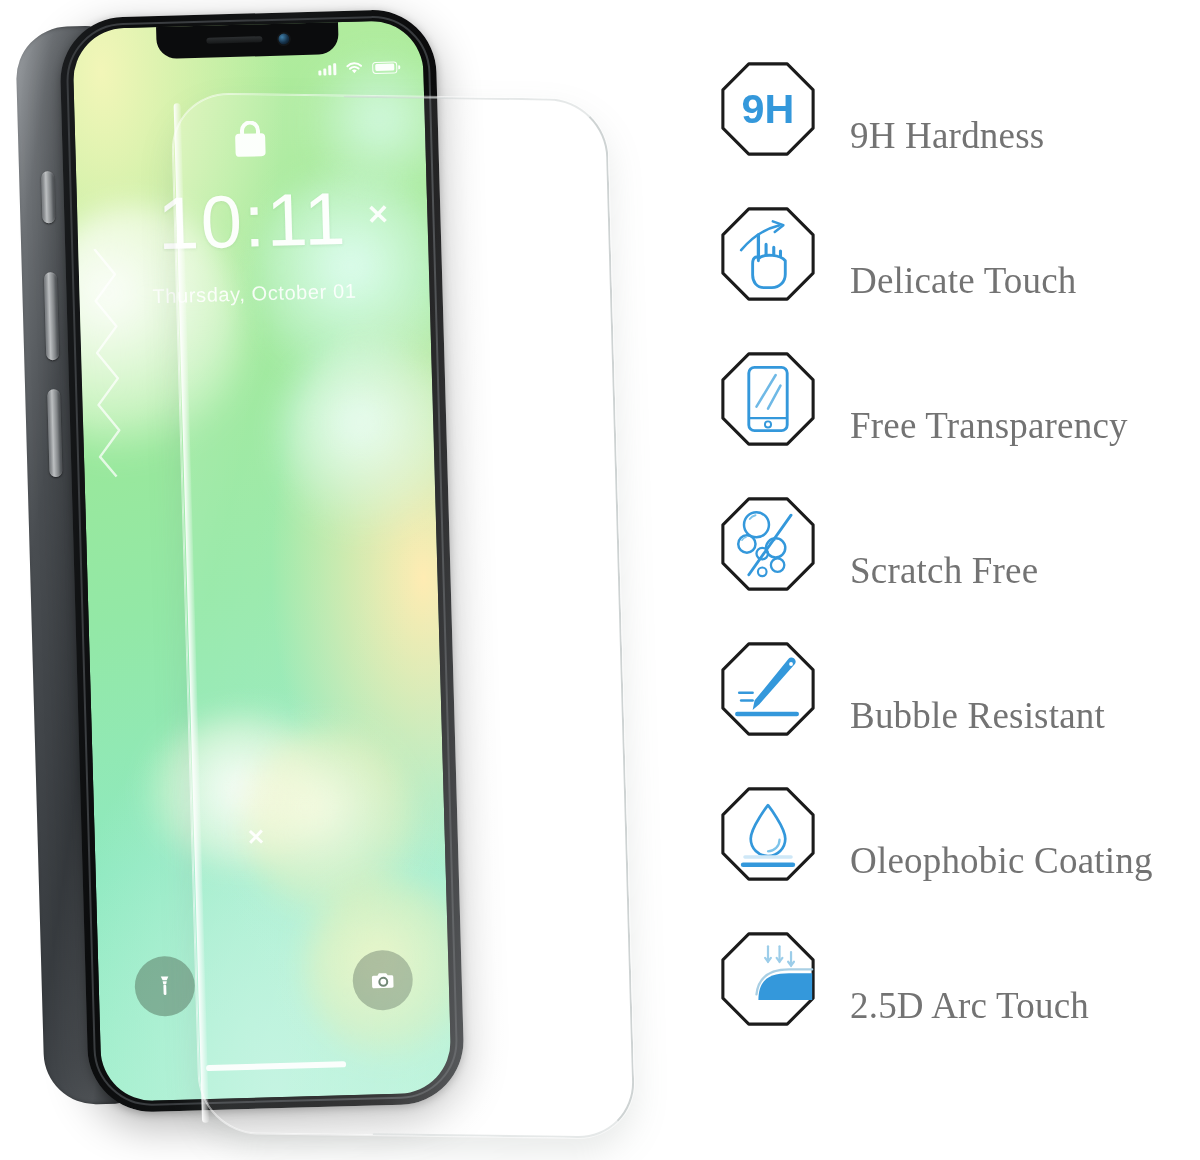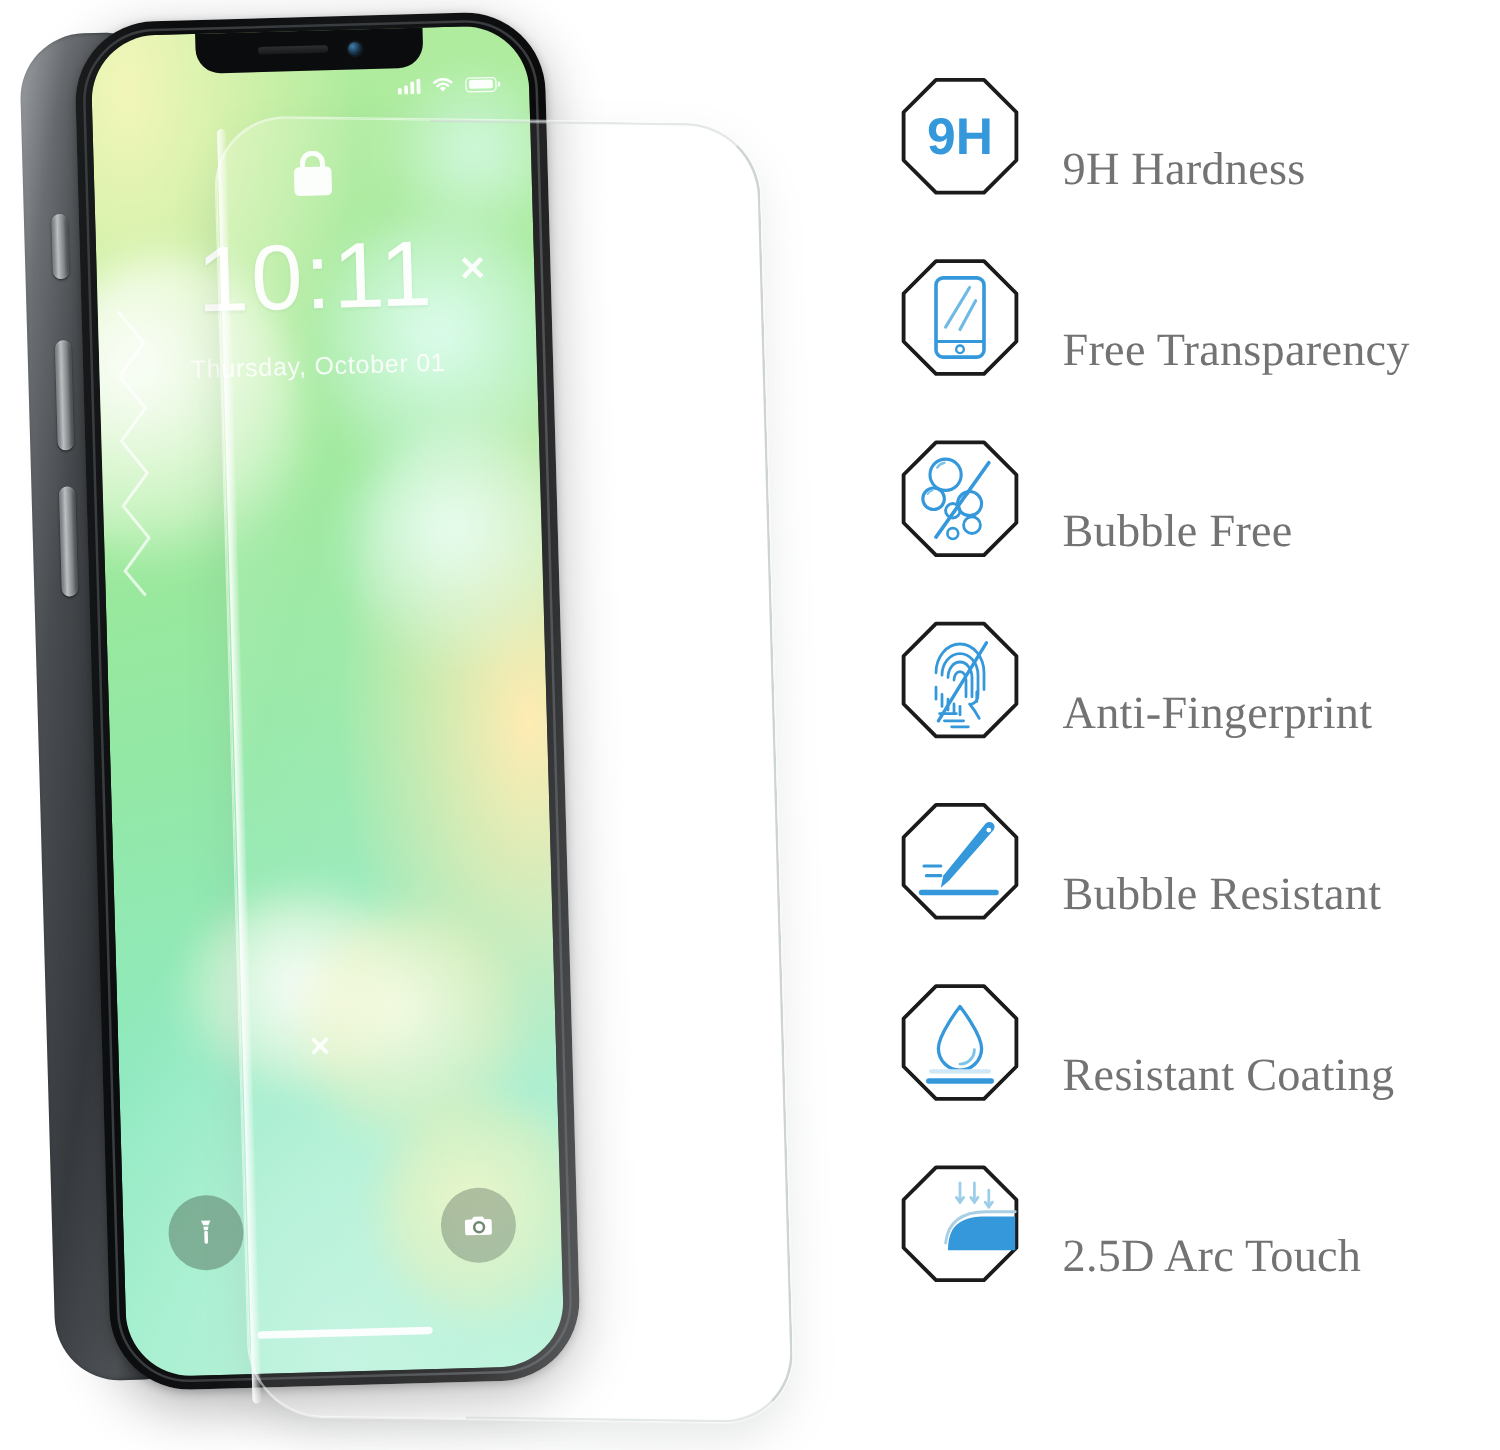--- a/index.html
+++ b/index.html
@@ -361,20 +361,33 @@
     <div class="feature-row">
       <div class="octagon">
         <svg viewBox="0 0 100 100">
           <polygon points="30,3 70,3 97,30 97,70 70,97 30,97 3,70 3,30" fill="#fff" stroke="#1b1b1b" stroke-width="3.2" stroke-linejoin="round"></polygon>
           <text x="50" y="50" text-anchor="middle" dominant-baseline="central" font-family="Liberation Sans, sans-serif" font-size="43" font-weight="bold" fill="#3498db">9H</text>
         </svg>
       </div>
       <div class="feature-label">9H Hardness</div>
     </div>
 
+    <div class="feature-row">
+      <div class="octagon">
+        <svg viewBox="0 0 100 100">
+          <polygon points="30,3 70,3 97,30 97,70 70,97 30,97 3,70 3,30" fill="#fff" stroke="#1b1b1b" stroke-width="3.2" stroke-linejoin="round"></polygon>
+          <path d="M22 46 C32 34 46 24 62 20" fill="none" stroke="#3498db" stroke-width="2.6" stroke-linecap="round"></path>
+          <path d="M55 16 L66 20 L57 27" fill="none" stroke="#3498db" stroke-width="2.6" stroke-linecap="round" stroke-linejoin="round"></path>
+          <path d="M40 30 v30" fill="none" stroke="#3498db" stroke-width="3.4" stroke-linecap="round"></path>
+          <path d="M48 40 v18 M56 43 v15 M63 47 v12" fill="none" stroke="#3498db" stroke-width="3.2" stroke-linecap="round"></path>
+          <path d="M34 60 c0-7 6-10 6-3 v-2 c6-6 23-4 28 2 v14 c0 8-6 14-14 14 h-8 c-8 0-12-6-12-13z" fill="#fff" stroke="#3498db" stroke-width="3" stroke-linejoin="round"></path>
+        </svg>
+      </div>
+      <div class="feature-label">Delicate Touch</div>
+    </div>
 
     <div class="feature-row">
       <div class="octagon">
         <svg viewBox="0 0 100 100">
           <polygon points="30,3 70,3 97,30 97,70 70,97 30,97 3,70 3,30" fill="#fff" stroke="#1b1b1b" stroke-width="3.2" stroke-linejoin="round"></polygon>
           <rect x="30" y="17" width="40" height="66" rx="6" fill="#fff" stroke="#3498db" stroke-width="3"></rect>
           <line x1="30" y1="70" x2="70" y2="70" stroke="#3498db" stroke-width="2.4"></line>
           <circle cx="50" cy="76.5" r="3.2" fill="none" stroke="#3498db" stroke-width="2"></circle>
           <line x1="58" y1="25" x2="38" y2="58" stroke="#6fb9e6" stroke-width="2.6" stroke-linecap="round"></line>
           <line x1="63" y1="36" x2="50" y2="60" stroke="#6fb9e6" stroke-width="2.6" stroke-linecap="round"></line>
@@ -392,42 +405,23 @@
           <circle cx="28" cy="50" r="9" fill="none" stroke="#3498db" stroke-width="2.6"></circle>
           <path d="M23 46 a6 6 0 0 1 4-3" fill="none" stroke="#7cc3ea" stroke-width="1.8" stroke-linecap="round"></path>
           <circle cx="58" cy="54" r="10" fill="none" stroke="#3498db" stroke-width="2.6"></circle>
           <path d="M52 49 a7 7 0 0 1 5-3" fill="none" stroke="#7cc3ea" stroke-width="1.8" stroke-linecap="round"></path>
           <circle cx="44" cy="60" r="6" fill="none" stroke="#3498db" stroke-width="2.4"></circle>
           <circle cx="60" cy="72" r="7" fill="none" stroke="#3498db" stroke-width="2.4"></circle>
           <circle cx="44" cy="79" r="4.5" fill="none" stroke="#3498db" stroke-width="2.2"></circle>
           <line x1="74" y1="20" x2="30" y2="82" stroke="#3498db" stroke-width="3" stroke-linecap="round"></line>
         </svg>
       </div>
-      <div class="feature-label">Bubble Free</div>
-    </div>
-
-    <div class="feature-row">
-      <div class="octagon">
-        <svg viewBox="0 0 100 100">
-          <polygon points="30,3 70,3 97,30 97,70 70,97 30,97 3,70 3,30" fill="#fff" stroke="#1b1b1b" stroke-width="3.2" stroke-linejoin="round"></polygon>
-          <g fill="none" stroke="#3498db" stroke-width="2.3" stroke-linecap="round">
-            <path d="M30 44 a20 24 0 0 1 40 0 v14"></path>
-            <path d="M35 46 a15 18 0 0 1 30 0 v16 a8 8 0 0 1-5 8"></path>
-            <path d="M40 48 a10 13 0 0 1 20 0 v16"></path>
-            <path d="M45 50 a5 7 0 0 1 10 0 v14"></path>
-            <path d="M30 56 v10 M35 62 v10 M40 66 v9 M45 70 v8 M50 72 v7"></path>
-            <path d="M33 78 h14 M37 84 h16 M43 89 h14"></path>
-            <path d="M58 70 q5 6 8 12"></path>
-            <path d="M64 60 v8"></path>
-          </g>
-          <line x1="72" y1="19" x2="32" y2="84" stroke="#3498db" stroke-width="2.8" stroke-linecap="round"></line>
-        </svg>
-      </div>
-      <div class="feature-label">Anti-Fingerprint</div>
-    </div>
+      <div class="feature-label">Scratch Free</div>
+    </div>
+
 
     <div class="feature-row">
       <div class="octagon">
         <svg viewBox="0 0 100 100">
           <polygon points="30,3 70,3 97,30 97,70 70,97 30,97 3,70 3,30" fill="#fff" stroke="#1b1b1b" stroke-width="3.2" stroke-linejoin="round"></polygon>
           <path d="M78 24 L41 66 L34 72 L36 62 L71 19 a4 4 0 0 1 7 5z" fill="#3498db"></path>
           <circle cx="74" cy="24" r="2" fill="#fff"></circle>
           <line x1="20" y1="54" x2="34" y2="54" stroke="#3498db" stroke-width="2.6" stroke-linecap="round"></line>
           <line x1="22" y1="62" x2="34" y2="62" stroke="#3498db" stroke-width="2.6" stroke-linecap="round"></line>
           <line x1="18" y1="76" x2="80" y2="76" stroke="#3498db" stroke-width="4.6" stroke-linecap="round"></line>
@@ -439,21 +433,21 @@
     <div class="feature-row">
       <div class="octagon">
         <svg viewBox="0 0 100 100">
           <polygon points="30,3 70,3 97,30 97,70 70,97 30,97 3,70 3,30" fill="#fff" stroke="#1b1b1b" stroke-width="3.2" stroke-linejoin="round"></polygon>
           <path d="M50 20 C50 20 68 43 68 55 a18 18 0 0 1-36 0 C32 43 50 20 50 20z" fill="#fff" stroke="#3498db" stroke-width="2.8" stroke-linejoin="round"></path>
           <path d="M62 56 a12 12 0 0 1-12 12" fill="none" stroke="#7cc3ea" stroke-width="2.4" stroke-linecap="round"></path>
           <line x1="26" y1="74" x2="74" y2="74" stroke="#cfe8f7" stroke-width="3.6" stroke-linecap="round"></line>
           <line x1="24" y1="82" x2="76" y2="82" stroke="#3498db" stroke-width="4.6" stroke-linecap="round"></line>
         </svg>
       </div>
-      <div class="feature-label">Resistant Coating</div>
+      <div class="feature-label">Oleophobic Coating</div>
     </div>
 
     <div class="feature-row">
       <div class="octagon">
         <svg viewBox="0 0 100 100">
           <polygon points="30,3 70,3 97,30 97,70 70,97 30,97 3,70 3,30" fill="#fff" stroke="#1b1b1b" stroke-width="3.2" stroke-linejoin="round"></polygon>
           <g stroke="#9ccde9" stroke-width="2.3" stroke-linecap="round" fill="none">
             <line x1="50" y1="16" x2="50" y2="32"></line>
               <path d="M47 28 l3 4 3-4"></path>
             <line x1="62" y1="16" x2="62" y2="32"></line>

